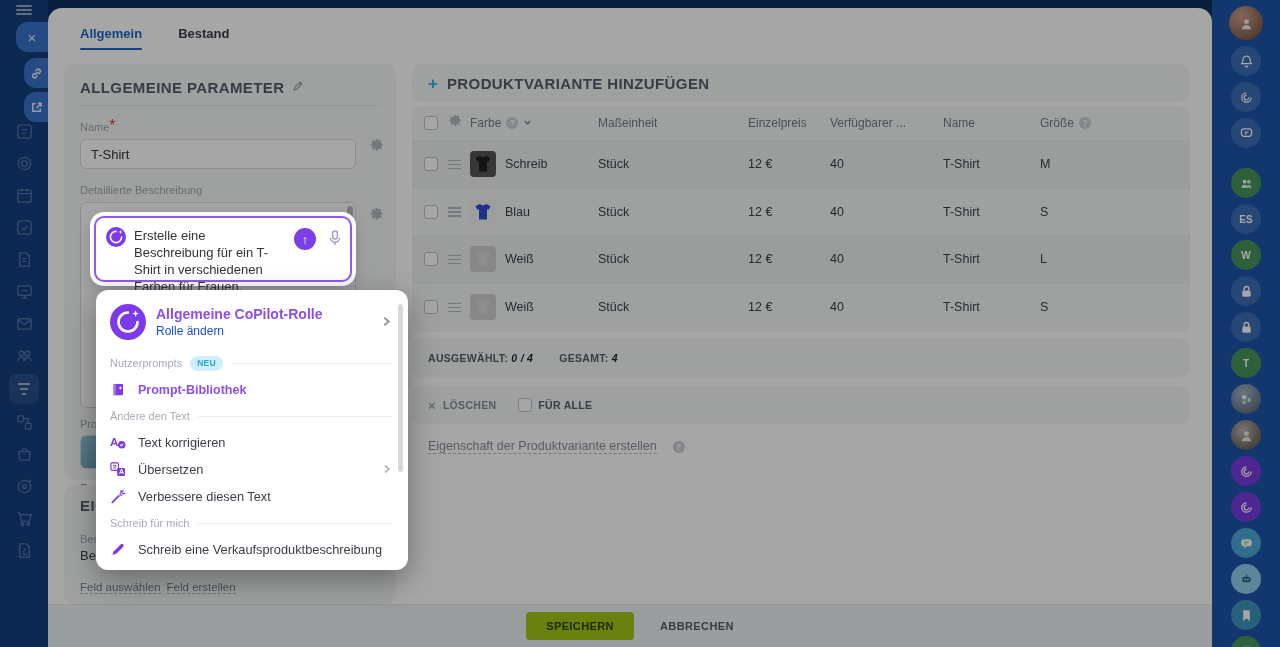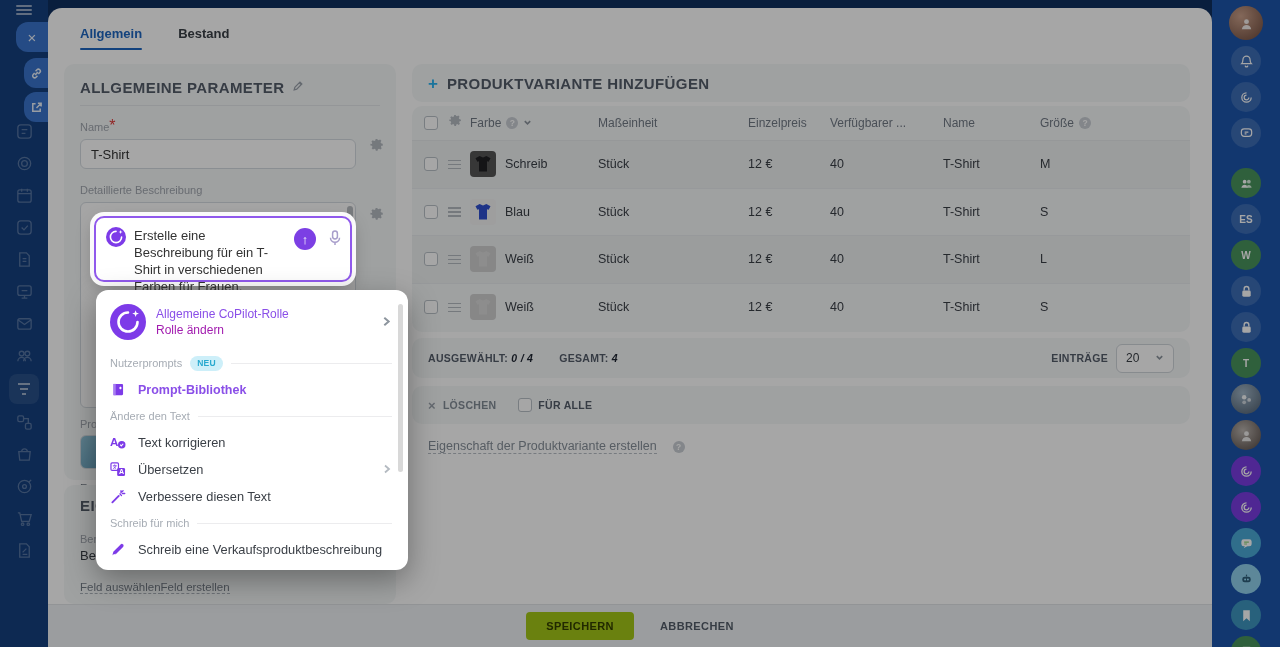--- a/index.html
+++ b/index.html
@@ -63,21 +63,21 @@
   .gear { position:absolute; right:-4px; color:#aeb5bc; }
   .gear svg { width:15px; height:15px; fill:#b4bac1; }
   .textarea-box { position:relative; width:276px; height:206px; background:#fdfdfd; border:1px solid #d5dbe0; border-radius:6px; margin-top:4px; }
   .scroll-thumb { position:absolute; right:2px; top:3px; width:6px; height:52px; background:#b9bdc2; border-radius:3px; }
   .mini-label { font-size:11px; color:#a0a6ae; margin-top:10px; }
   .mini-thumb { width:36px; height:34px; border-radius:6px; border:1px solid #d5dbe0; background:linear-gradient(135deg,#8fc3d8,#5d98b5); margin-top:5px; }
   .dashed-link { font-size:11.5px; color:#757e88; border-bottom:1px dashed #aab1b9; display:inline-block; cursor:pointer; }
 
   #panel-props { left:16px; top:477px; width:332px; height:119px; padding:12px 16px; }
   #panel-props .big-val { font-size:13px; color:#3a3f46; margin-top:3px; }
-  .links-row { position:absolute; left:16px; bottom:10px; display:flex; gap:0; }
+  .links-row { position:absolute; left:16px; bottom:10px; display:flex; gap:6px; }
 
   
   #bar-add { left:364px; top:56px; width:778px; height:38px; display:flex; align-items:center; padding:0 16px; gap:9px; cursor:pointer; }
   .plus { color:#29b3f0; font-size:17px; font-weight:bold; line-height:1; }
 
   #panel-table { left:364px; top:98px; width:778px; height:226px; overflow:hidden; }
   .tgrid { display:grid; grid-template-columns:24px 22px 128px 150px 82px 95px 115px 1fr; align-items:center; padding:0 12px; }
   .thead { height:35px; border-bottom:1px solid #e6eaec; color:#717a85; font-size:12px; }
   .trow { height:47.5px; font-size:12.5px; color:#3a3f46; border-bottom:1px solid #e9ecee; }
   .trow:nth-child(even) { background:#eef1f2; }
@@ -129,22 +129,22 @@
   .send-btn { position:absolute; right:34px; top:10px; width:22px; height:22px; border-radius:50%; background:#7c3fe4; color:#fff;
               font-size:13px; display:flex; align-items:center; justify-content:center; cursor:pointer; }
   .mic { position:absolute; right:9px; top:12px; cursor:pointer; }
   .mic svg { width:12px; height:17px; stroke:#a89ecb; fill:none; stroke-width:1.5; }
 
   #copilot-menu { position:absolute; left:96px; top:290px; width:312px; height:280px; background:#fff; border-radius:12px; z-index:60;
                   box-shadow:0 10px 30px rgba(0,0,0,.35); padding:10px 16px 0 14px; overflow:hidden; }
   .menu-scroll { position:absolute; right:5px; top:14px; width:5px; height:168px; background:#d8d8d8; border-radius:3px; }
   .role-row { display:flex; align-items:center; gap:10px; padding:4px 0 10px 0; cursor:pointer; }
   .role-row svg.av { width:36px; height:36px; flex:0 0 auto; }
-  .role-title { font-size:12px; font-weight:normal; color:#8a4fe8; }
-  .role-sub { font-size:12px; color:#a21caf; margin-top:2px; }
+  .role-title { font-size:14px; font-weight:bold; color:#8a4fe8; }
+  .role-sub { font-size:12px; color:#1d4ed8; margin-top:2px; }
   .role-chev { margin-left:auto; }
   .role-chev svg { width:11px; height:11px; stroke:#8d959e; fill:none; stroke-width:1.8; }
   .menu-section { display:flex; align-items:center; gap:8px; height:26px; font-size:11px; color:#a6acb4; }
   .menu-section .line { flex:1; height:1px; background:#ececee; }
   .badge-new { background:#cdeff9; color:#28a9cf; font-size:8.5px; font-weight:bold; padding:2.5px 7px; border-radius:8px; letter-spacing:.3px; }
   .menu-item { display:flex; align-items:center; gap:11px; height:27px; font-size:12.8px; color:#3a3f46; cursor:pointer; }
   .menu-item .mi { width:17px; height:15px; flex:0 0 auto; display:flex; align-items:center; }
   .menu-item .mi svg { width:16px; height:15px; }
   .menu-item.purple { color:#8a4fe8; font-weight:bold; font-size:12.5px; }
   .menu-item .item-chev { margin-left:auto; }
@@ -503,29 +503,20 @@
         <span class="cell-r">12 €</span>
         <span class="cell-r">40</span>
         <span class="cell-name">T-Shirt</span>
         <span>S</span>
       </div>
     </div>
 
     <div class="panel" id="bar-summary">
       <span class="sum-item"><span>AUSGEWÄHLT:</span> <b>0 / 4</b></span>
       <span class="sum-item"><span>GESAMT:</span> <b>4</b></span>
-      <span class="entries">
-        <span class="sum-item">EINTRÄGE</span>
-        <span class="select-box">
-          <span>20</span>
-          <span class="chev"><svg viewBox="0 0 10 10">
-                <path d="M2 3.5l3 3 3-3" fill="none"></path>
-              </svg></span>
-        </span>
-      </span>
     </div>
 
     <div class="panel" id="bar-bulk">
       <span class="bulk-btn">
           <span class="x">×</span>
           <span>LÖSCHEN</span>
         </span>
       <span class="bulk-chk">
           <span class="chk"></span>
           <span>FÜR ALLE</span>

